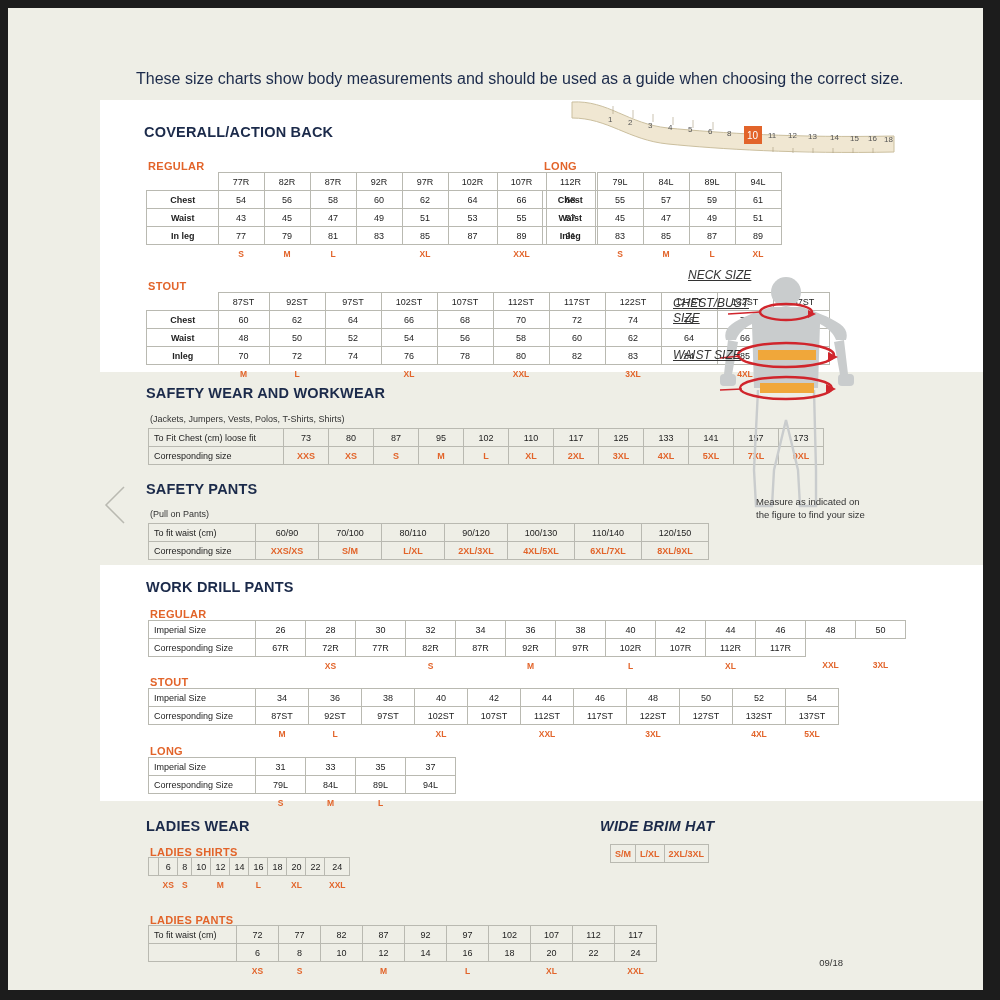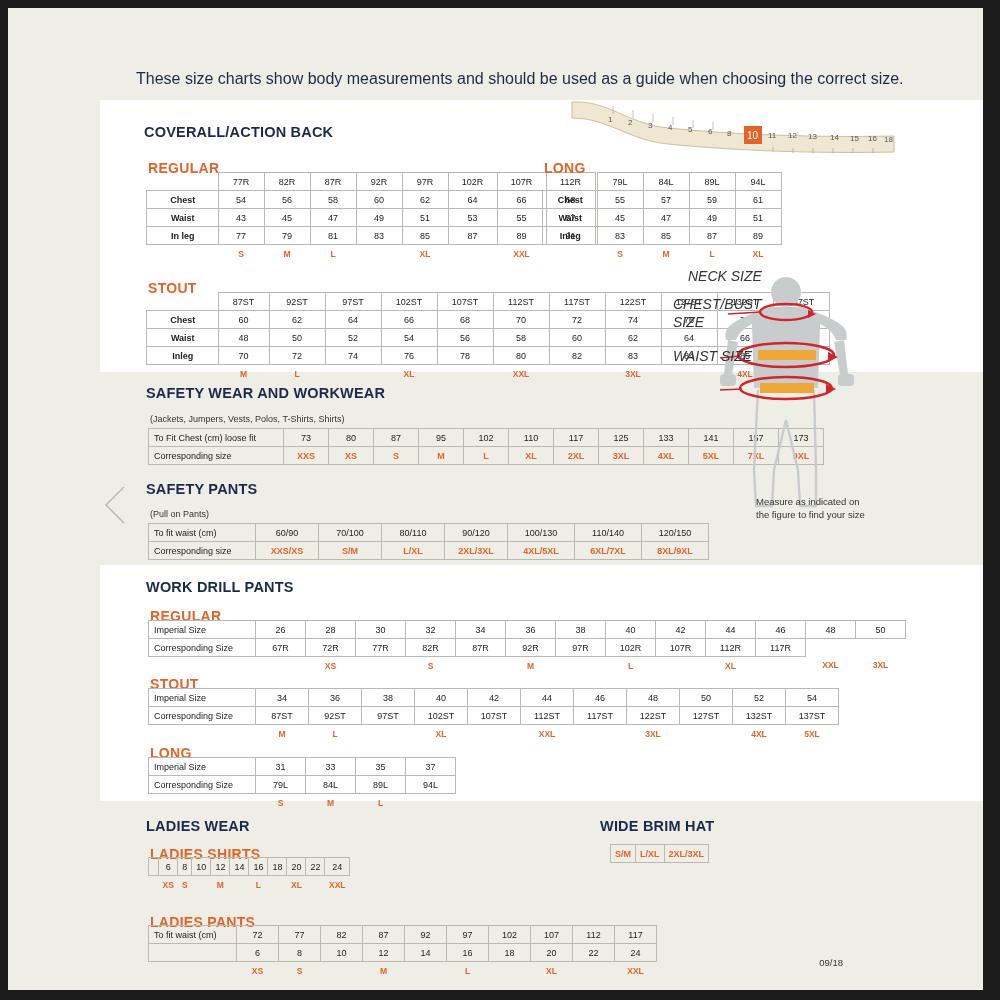--- a/index.html
+++ b/index.html
@@ -79,21 +79,21 @@
   }
   .section-title {
     position: absolute;
     font-size: 14.5px;
     font-weight: bold;
     color: #1b2a4a;
     letter-spacing: 0.2px;
   }
   .sub-label {
     position: absolute;
-    font-size: 14px;
+    font-size: 11px;
     font-weight: bold;
     color: #e2642a;
     letter-spacing: 0.3px;
   }
   .note {
     position: absolute;
     font-size: 9px;
     color: #333;
   }
   table.grid {
@@ -145,23 +145,24 @@
     position: absolute;
     left: 748px;
     top: 488px;
     font-size: 9.5px;
     color: #333;
     line-height: 1.35;
     width: 110px;
   }
   .ann {
     position: absolute;
-    font-size: 14px;
+    font-size: 12px;
     color: #333;
     font-style: italic;
+    text-decoration: underline;
   }
   .tape {
     position: absolute;
     left: 560px;
     top: 92px;
     width: 330px;
     height: 60px;
   }
   .arrowmark {
     position: absolute;
@@ -712,21 +713,21 @@
         <td></td>
         <td>L</td>
         <td></td>
         <td>XL</td>
         <td></td>
         <td>XXL</td>
       </tr>
     </tbody>
       </table>
 
-    <div class="section-title" style="left:592px; top:810px;">WIDE BRIM HAT</div>
+    <div class="section-title" style="left:592px; top:810px;font-style:italic;">WIDE BRIM HAT</div>
     <table class="grid" style="left:594px; top:836px;">
       <tbody>
       <tr>
         <td class="blank"></td>
         <td style="color:#e2642a;font-weight:bold">S/M</td>
         <td style="color:#e2642a;font-weight:bold">L/XL</td>
         <td style="color:#e2642a;font-weight:bold">2XL/3XL</td>
       </tr>
     </tbody>
       </table>

